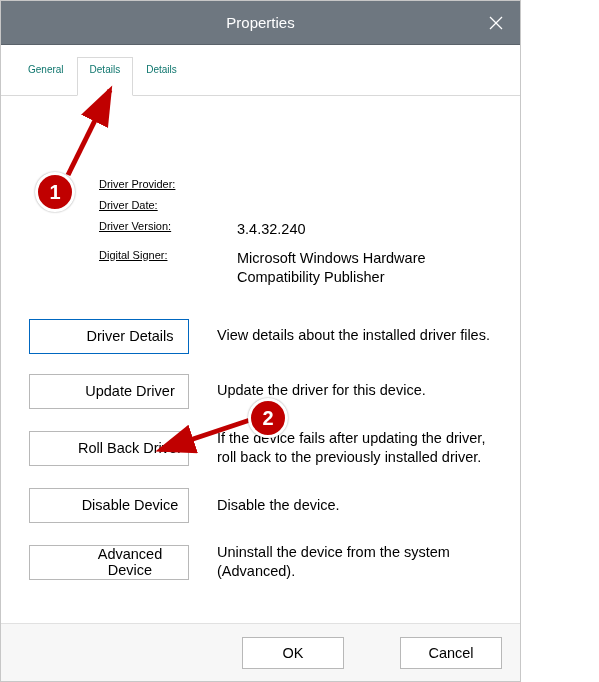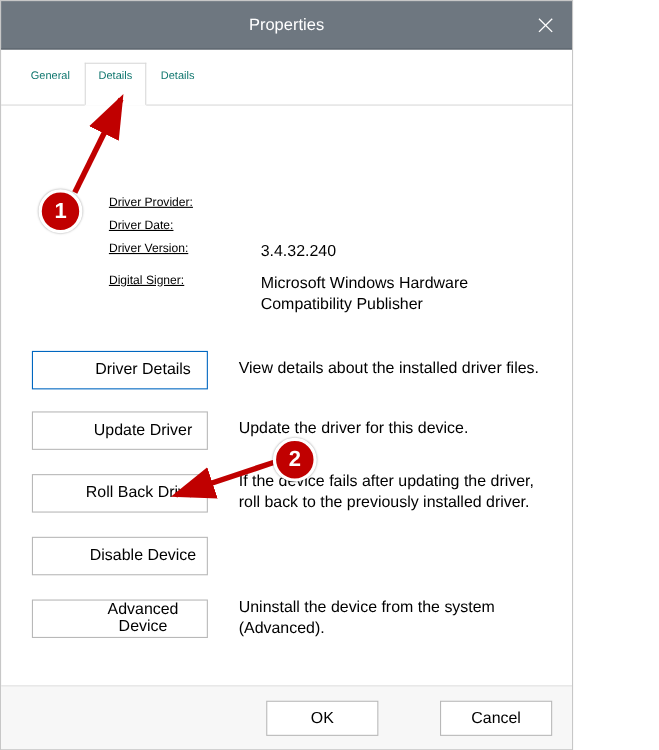--- a/index.html
+++ b/index.html
@@ -216,20 +216,21 @@
       <div class="action-row">
         <button class="btn">Update Driver</button>
         <div class="desc">Update the driver for this device.</div>
       </div>
       <div class="action-row">
         <button class="btn">Roll Back Driver</button>
         <div class="desc">If the device fails after updating the driver, roll back to the previously installed driver.</div>
       </div>
       <div class="action-row">
         <button class="btn">Disable Device</button>
+        <div class="desc">Disable the device.</div>
       </div>
       <div class="action-row">
         <button class="btn">Advanced Device</button>
         <div class="desc">Uninstall the device from the system (Advanced).</div>
       </div>
     </div>
 
   </div>
 
   <div class="footer">

